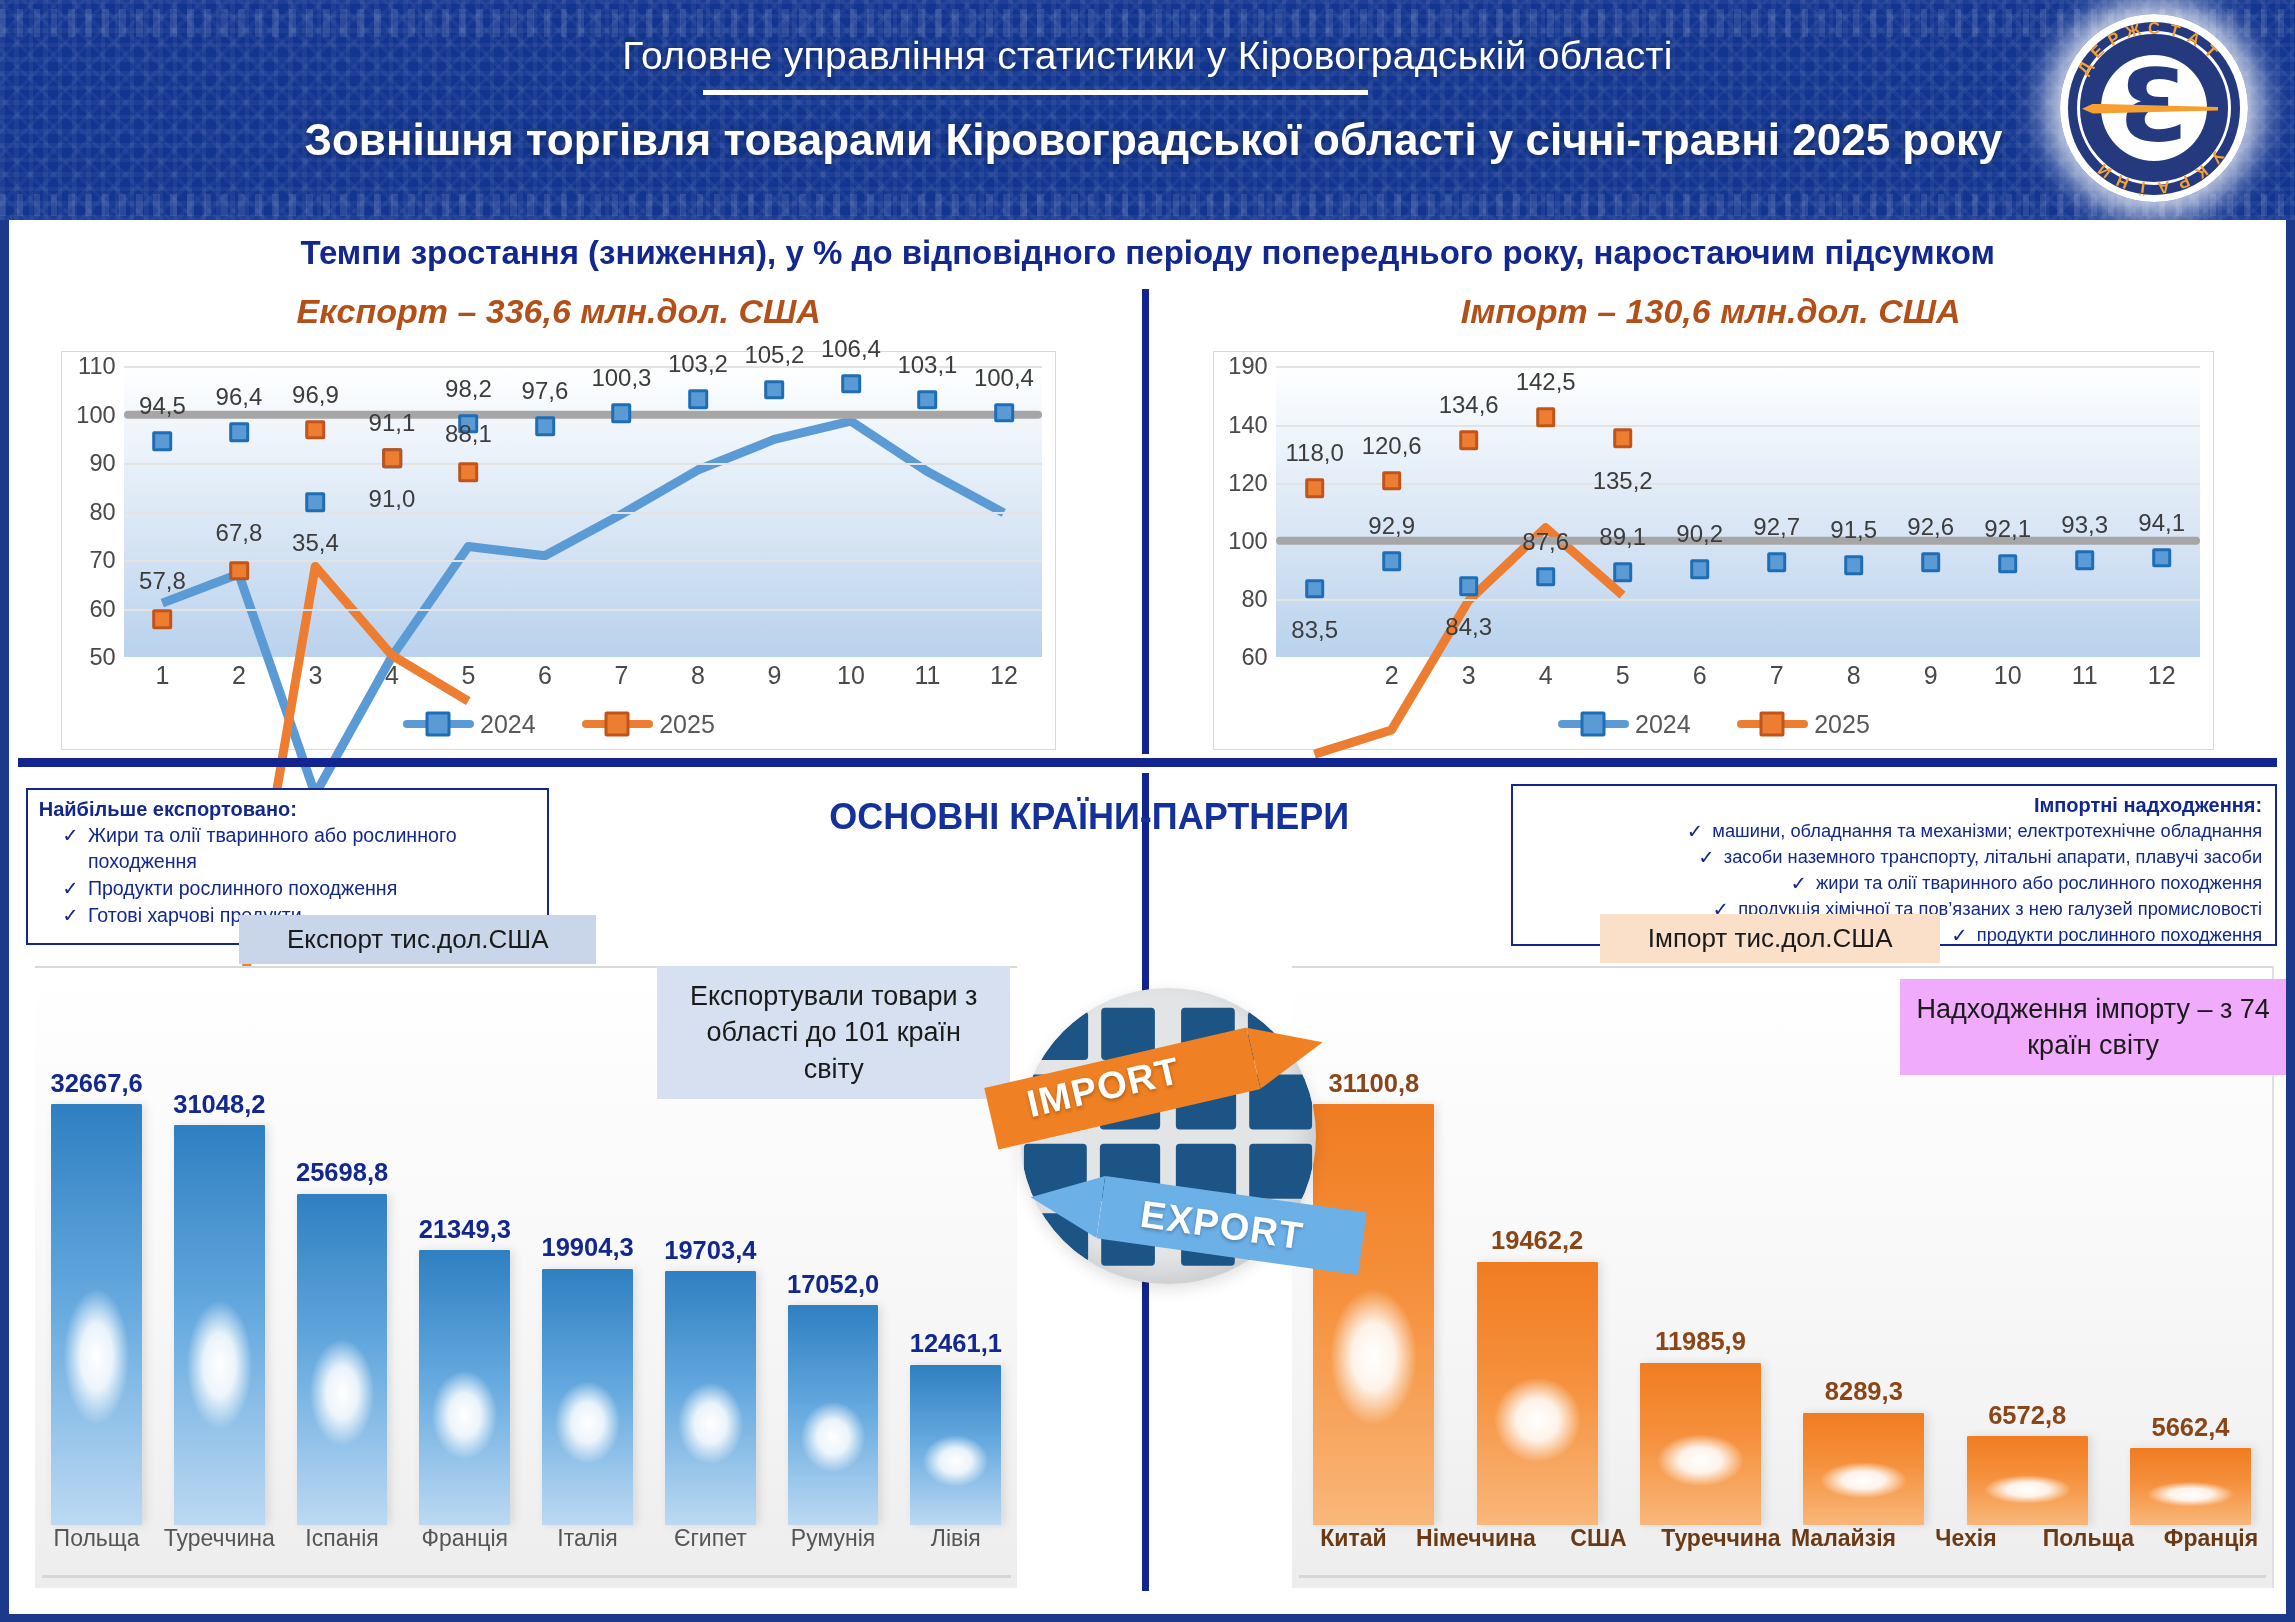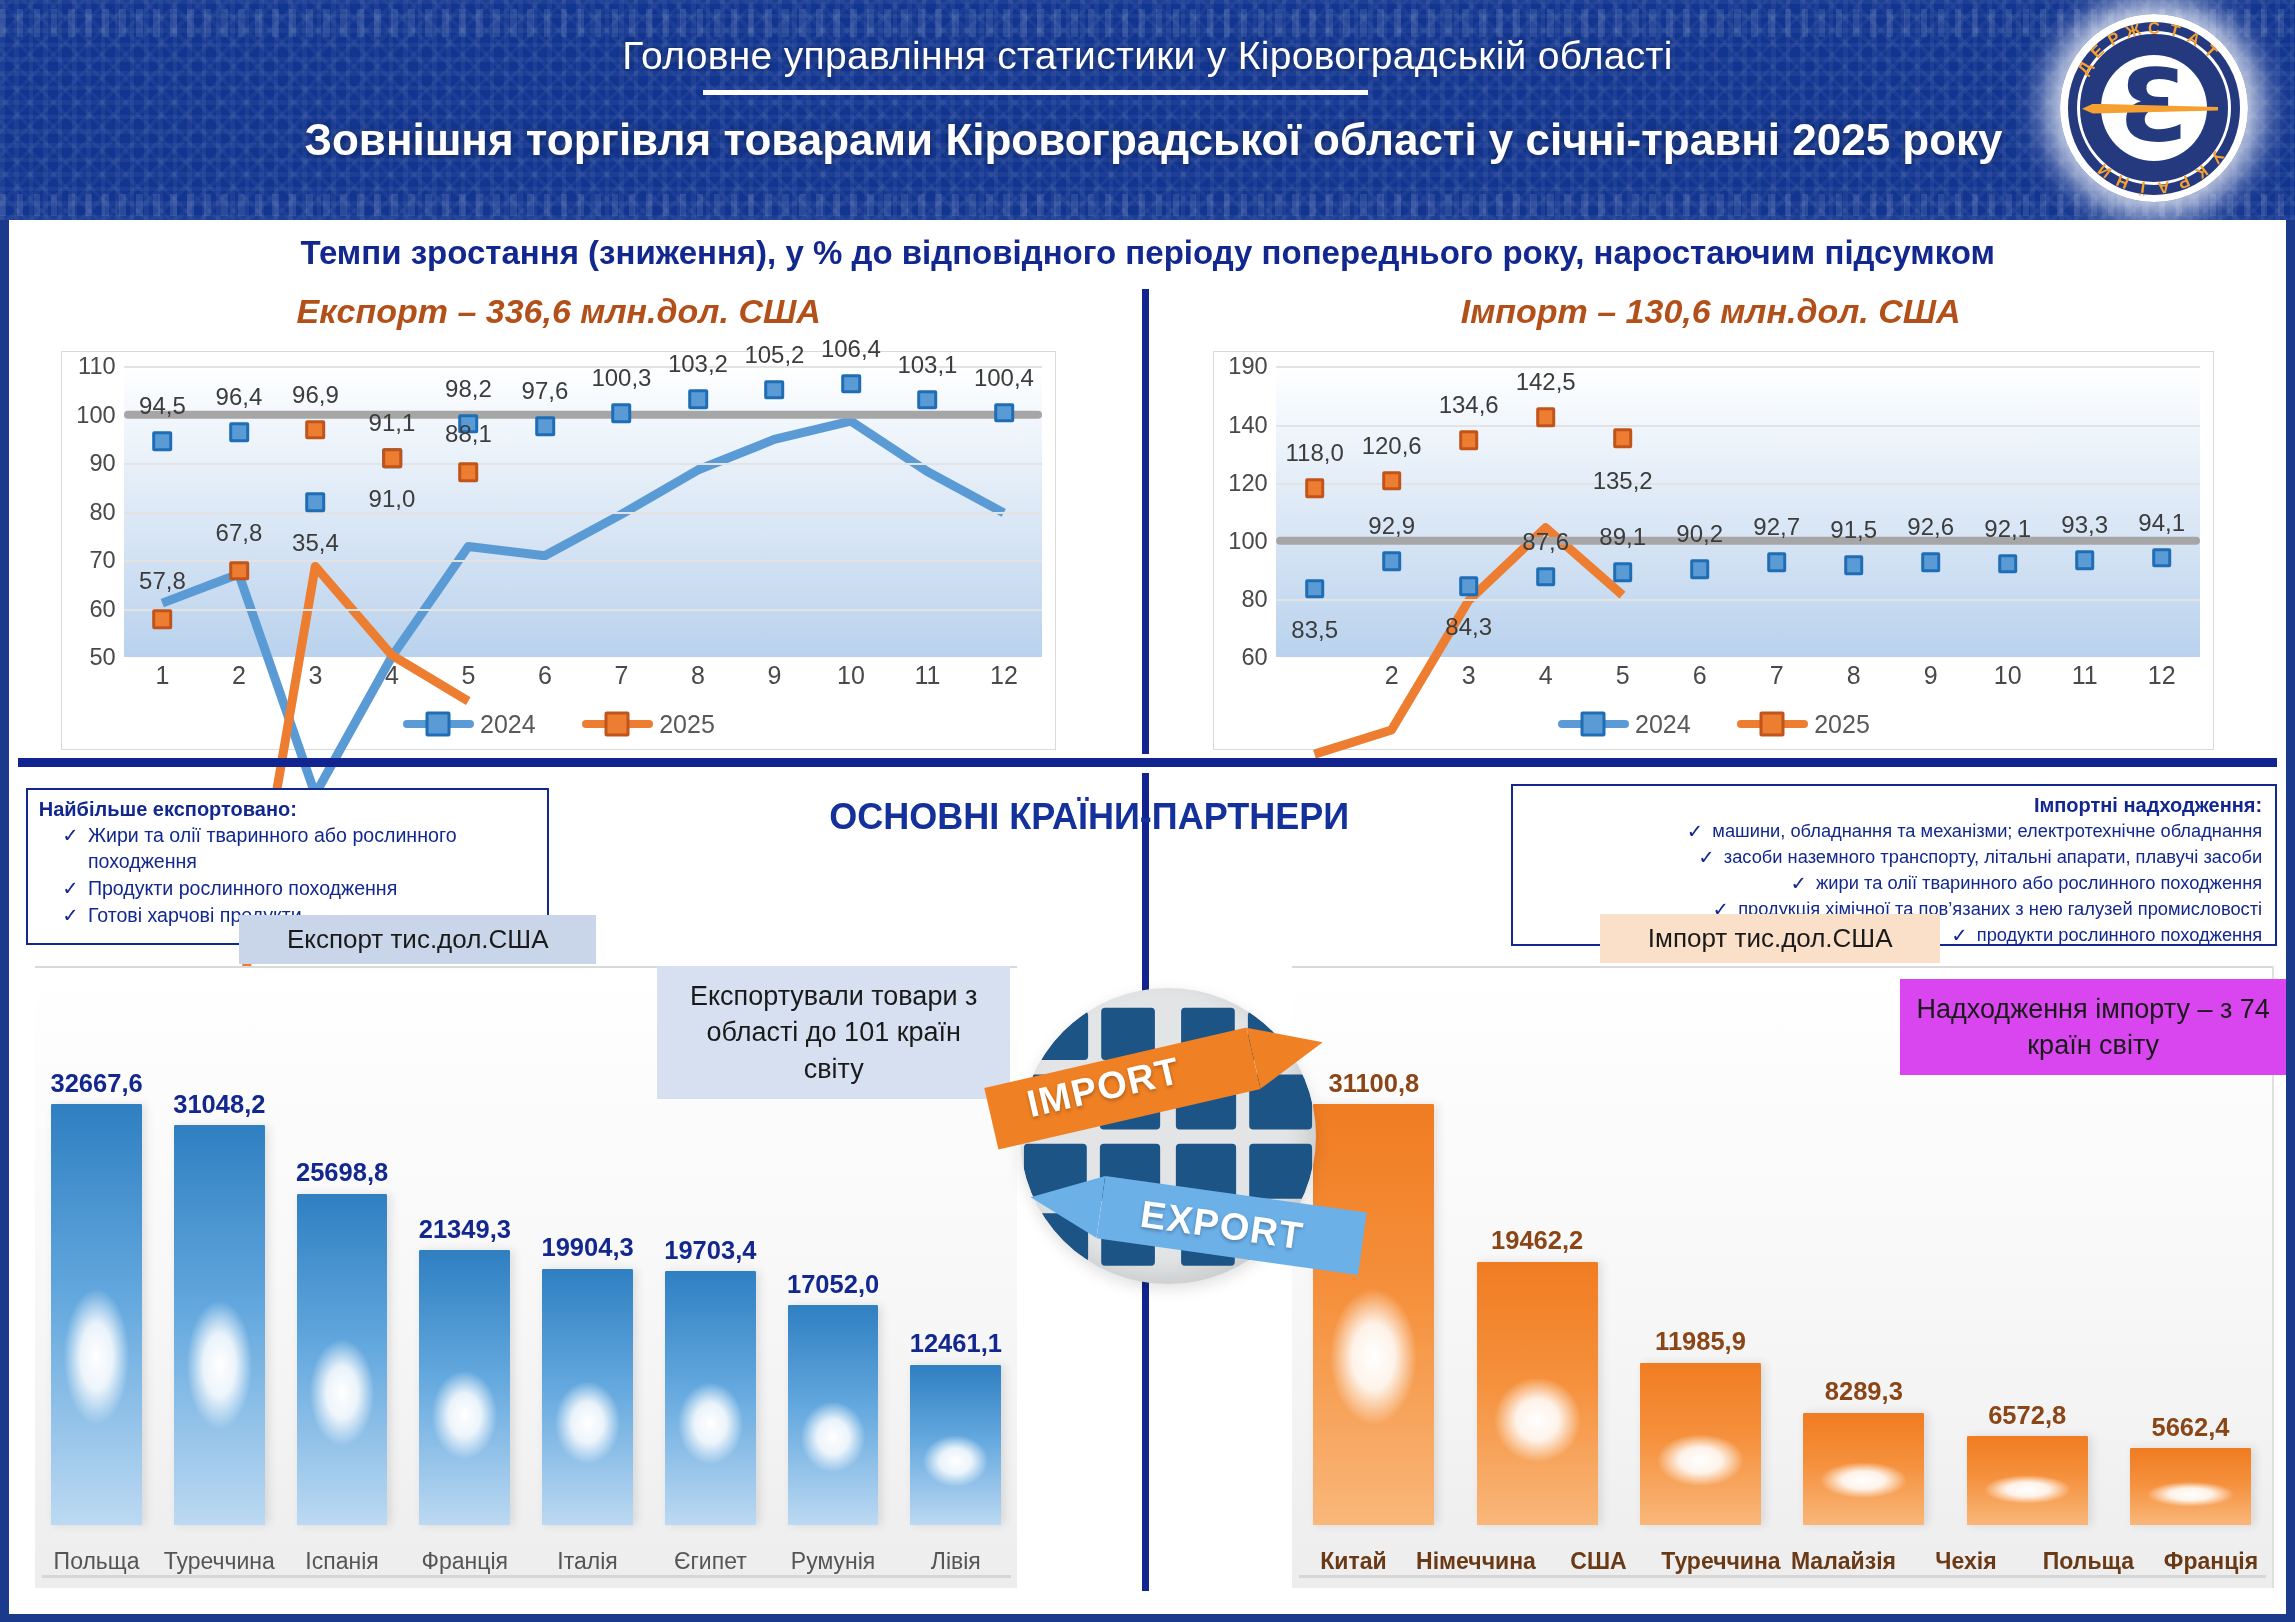--- a/index.html
+++ b/index.html
@@ -292,21 +292,21 @@
       linear-gradient(180deg,#2f7fc1 0%, #63a8de 46%, #bcd9f2 100%);
     box-shadow:3.9px 0 9.2px rgba(0,0,0,.10);
   }
   .bar.imp {
     background:
       radial-gradient(ellipse 58% 26% at 50% 60%, #ffffff 0%, rgba(255,255,255,.88) 30%, rgba(255,255,255,0) 62%),
       linear-gradient(180deg,#f07c22 0%, #f5903c 45%, #f9b77a 100%);
     box-shadow:3.9px 0 9.2px rgba(0,0,0,.10);
   }
   .bars-labels {
-    position:absolute; left:0; right:0; bottom:3px; height:37px;
+    position:absolute; left:0; right:0; bottom:26px; height:37px;
     display:flex;
   }
   .bars-labels div {
     flex:1; text-align:center;
     font-size:23px; color:#555555;
   }
   #bars-export .bar-val { color:#13288f; }
   #bars-import .bar-val { color:#8a4617; }
   #bars-import .bars-labels div { color:#6a3a16; font-weight:bold; }
   .bars-baseline {
@@ -317,21 +317,21 @@
   
   .callout {
     position:absolute;
     font-size:27px;
     text-align:center;
     color:#1a1a1a;
     line-height:1.35;
     padding:11.8px 15.7px;
   }
   #callout-export { left:648px; top:746px; width:353px; background:#d7e0f0; }
-  #callout-import { left:1891px; top:759px; width:386px; background:#d946ef; }
+  #callout-import { left:1891px; top:759px; width:386px; background:#f0abfc; }
 
   
   #globe {
     position:absolute; left:982px; top:756px;
     width:353px; height:353px;
   }
   #globe .sphere {
     position:absolute; left:29px; top:11.8px; width:296px; height:296px;
     border-radius:50%;
     background:#e2e4e6;

